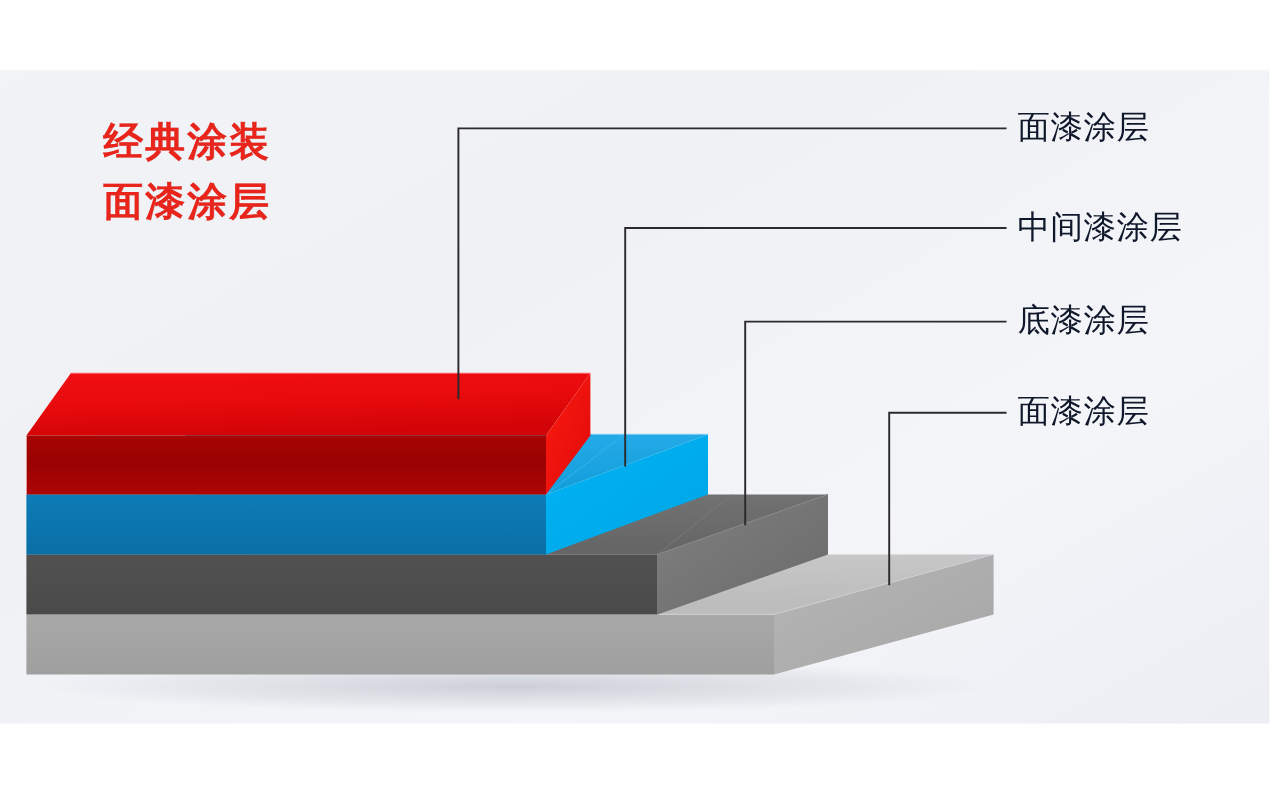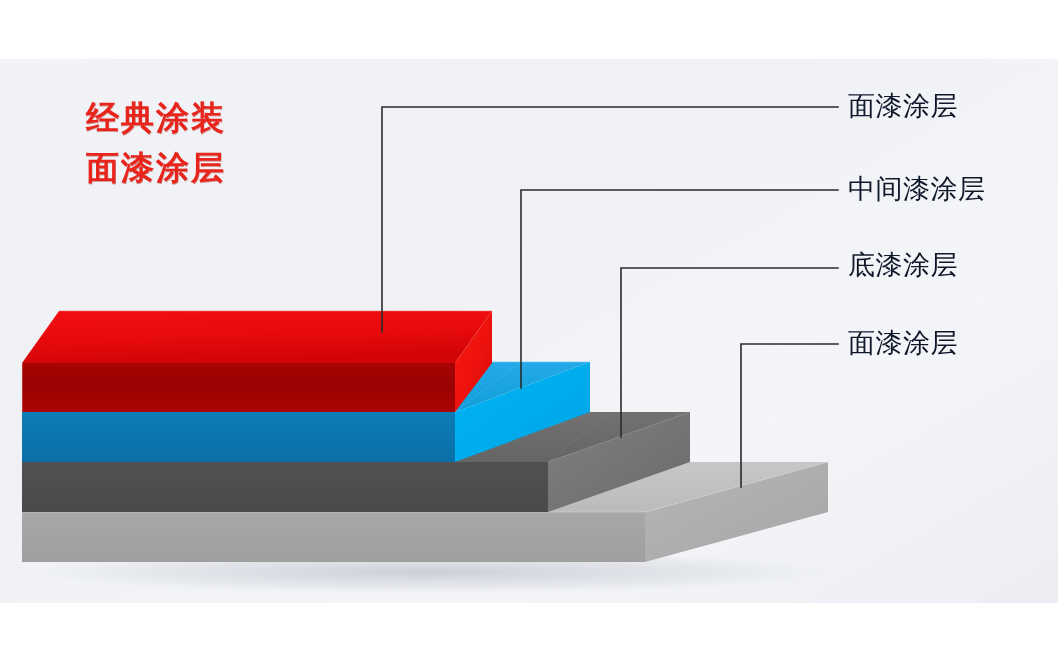--- a/index.html
+++ b/index.html
@@ -173,16 +173,16 @@
     </g>
   </svg>
 
   <div class="heading-block">
     <div>经典涂装</div>
     <div>面漆涂层</div>
   </div>
 
   <div class="callout-label" style="left:848px; top:91px;">面漆涂层</div>
   <div class="callout-label" style="left:848px; top:174px;text-align:center;">中间漆涂层</div>
-  <div class="callout-label" style="left:848px; top:252px;font-family:Liberation Mono, monospace;">底漆涂层</div>
+  <div class="callout-label" style="left:848px; top:252px;">底漆涂层</div>
   <div class="callout-label" style="left:848px; top:328px;">面漆涂层</div>
 
 </div>
 
 </body></html>

